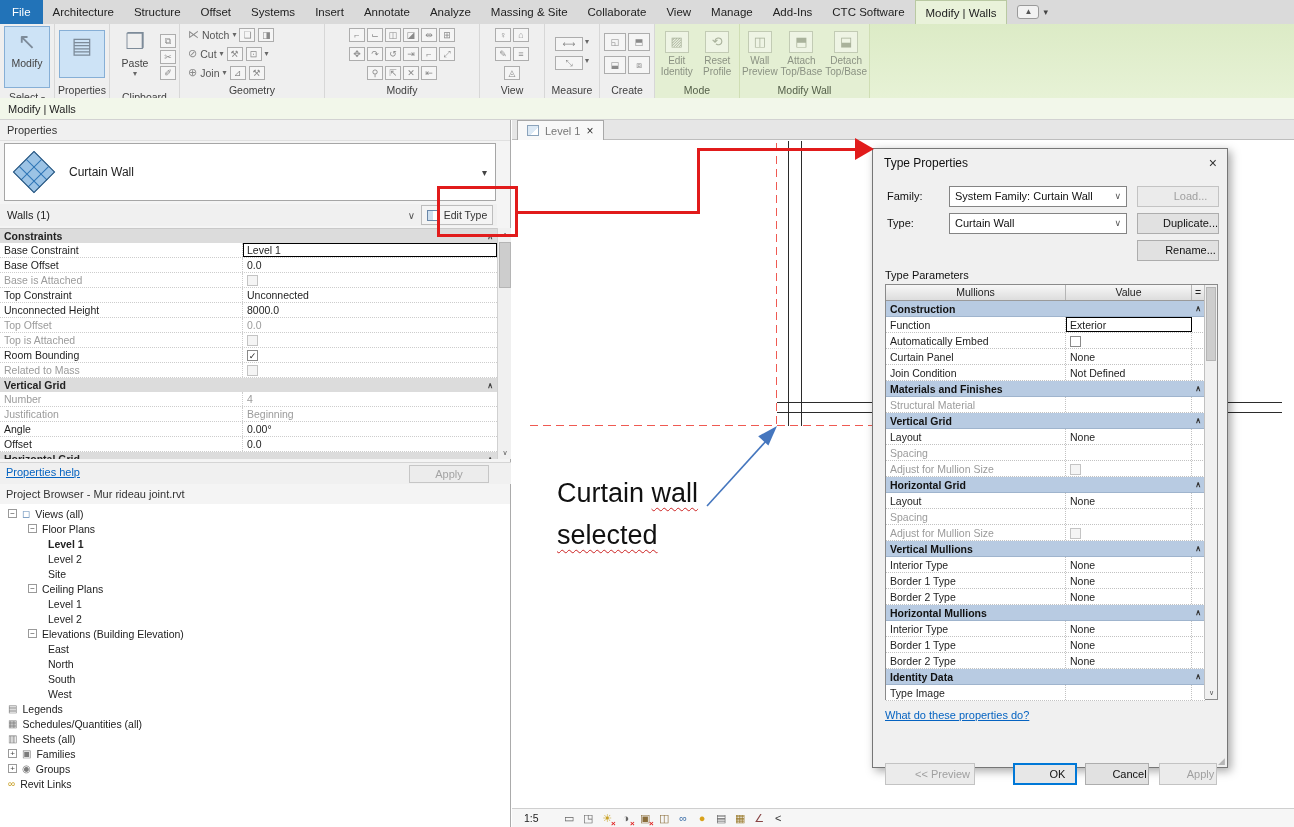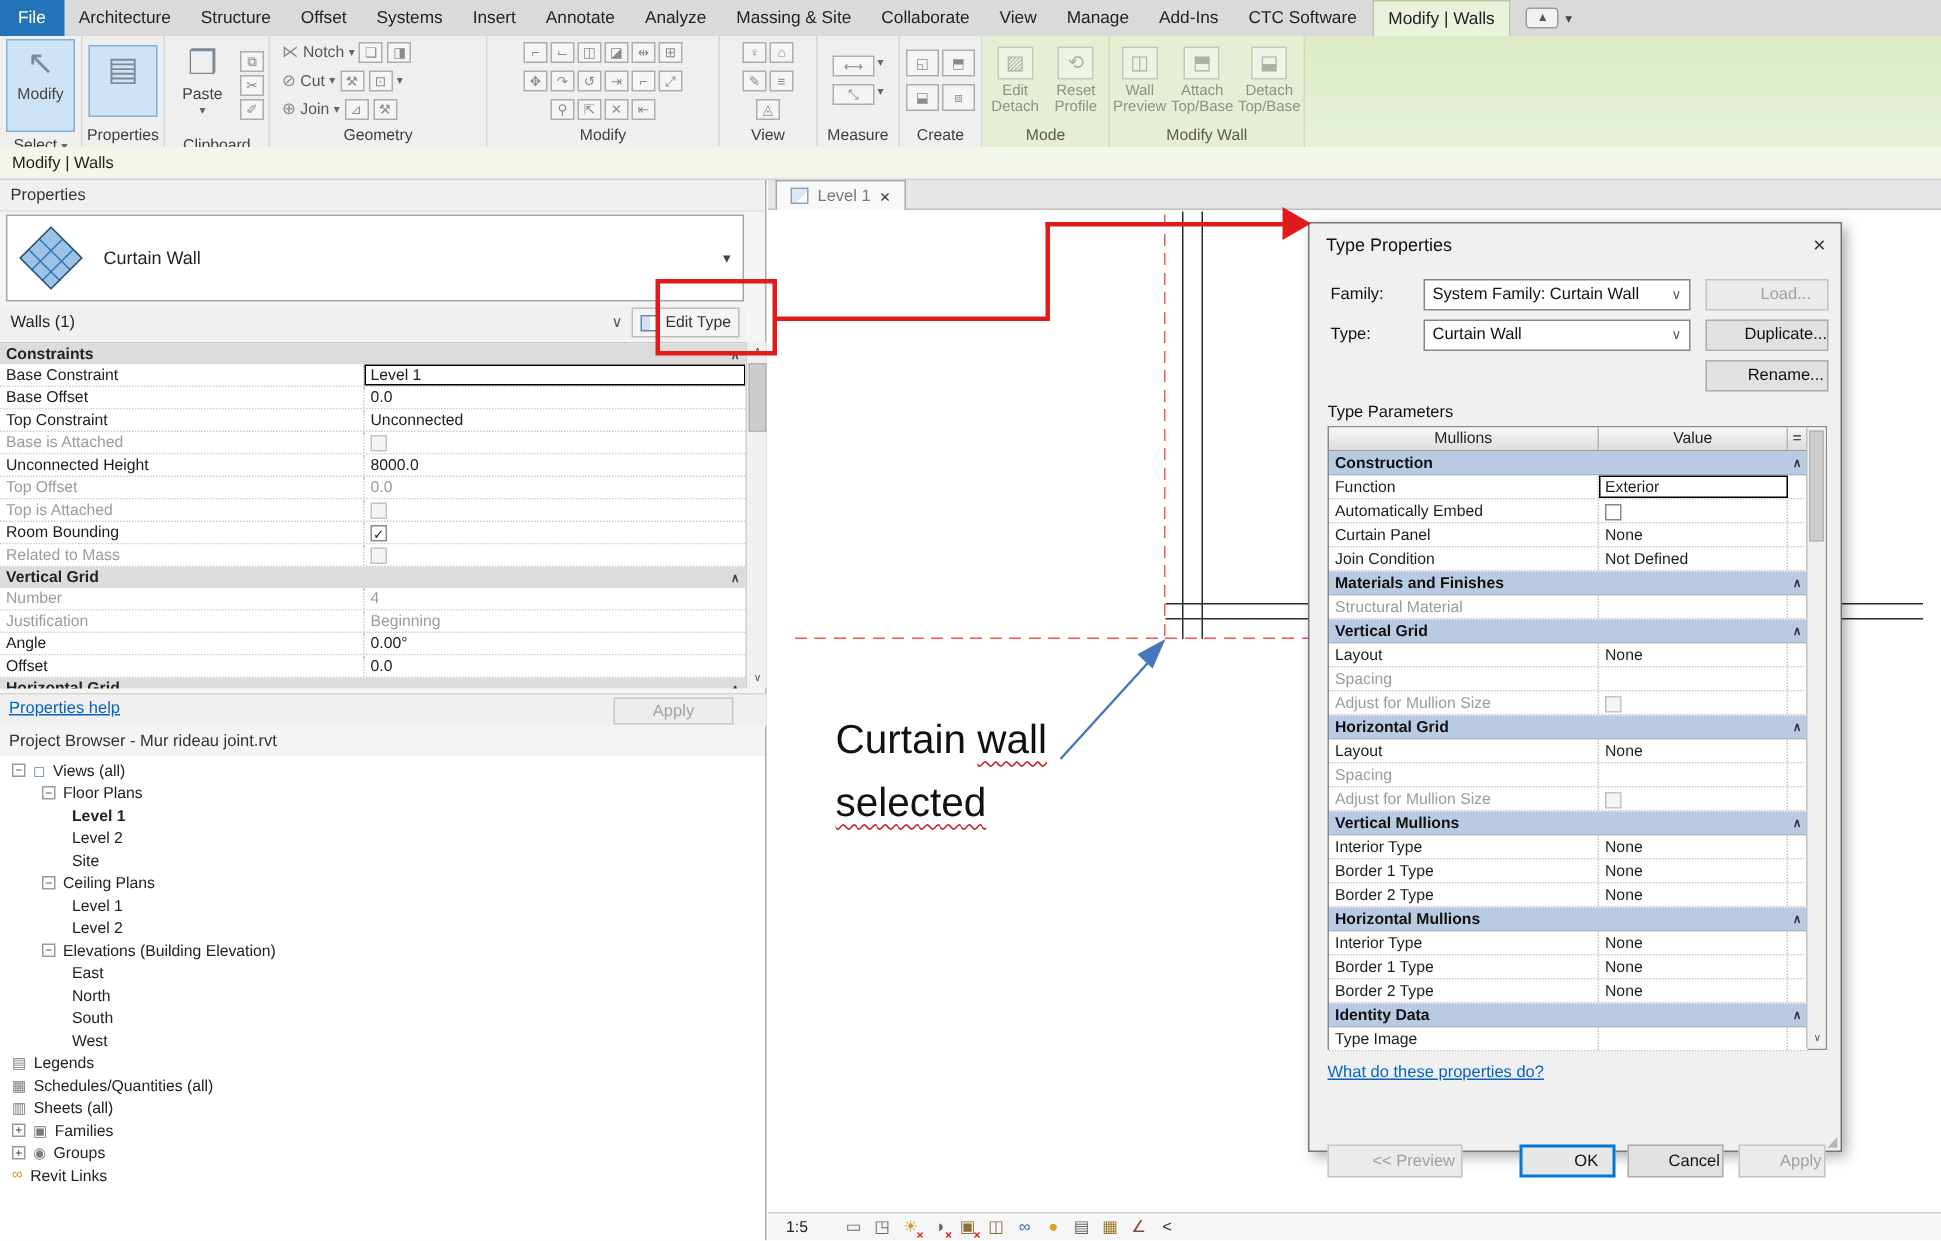--- a/index.html
+++ b/index.html
@@ -298,21 +298,21 @@
             <span class="mi" style="width:22px;height:18px;line-height:16px">⬓</span>
             <span class="mi" style="width:22px;height:18px;line-height:16px">⧈</span>
           </div>
       </div>
       <div class="plabel">Create</div>
     </div>
     <div class="rpanel green" style="width:85px">
       <div class="pbody">
         <div class="graybtn2">
           <span class="bicon2">▨</span>
-          <span>Edit Detach</span>
+          <span>Edit Identity</span>
         </div>
         <div class="graybtn2">
           <span class="bicon2">⟲</span>
           <span>Reset Profile</span>
         </div>
       </div>
       <div class="plabel">Mode</div>
     </div>
     <div class="rpanel green" style="width:130px">
       <div class="pbody">
@@ -364,27 +364,27 @@
           <span class="chev">∧</span>
         </div>
         <div class="pal-row">
           <span class="cell lbl">Base Constraint</span>
           <span class="cell val sel">Level 1</span>
         </div>
         <div class="pal-row">
           <span class="cell lbl">Base Offset</span>
           <span class="cell val">0.0</span>
         </div>
+        <div class="pal-row dis">
+          <span class="cell lbl">Base is Attached</span>
+          <span class="cell val"><span class="cb cbdis"></span></span>
+        </div>
         <div class="pal-row">
           <span class="cell lbl">Top Constraint</span>
           <span class="cell val">Unconnected</span>
-        </div>
-        <div class="pal-row dis">
-          <span class="cell lbl">Base is Attached</span>
-          <span class="cell val"><span class="cb cbdis"></span></span>
         </div>
         <div class="pal-row">
           <span class="cell lbl">Unconnected Height</span>
           <span class="cell val">8000.0</span>
         </div>
         <div class="pal-row dis">
           <span class="cell lbl">Top Offset</span>
           <span class="cell val">0.0</span>
         </div>
         <div class="pal-row dis">

